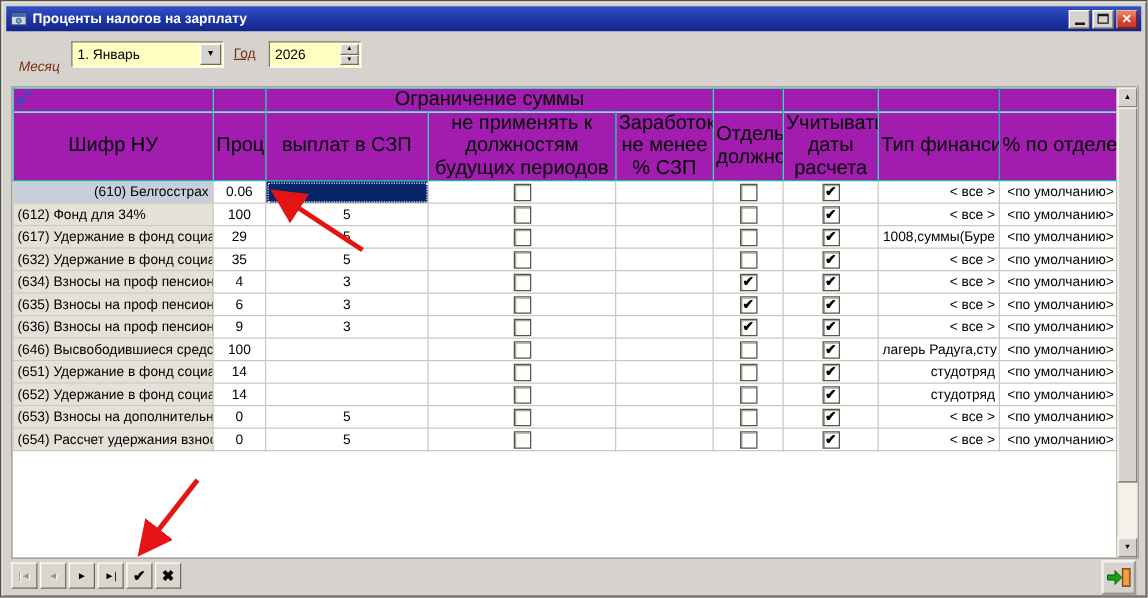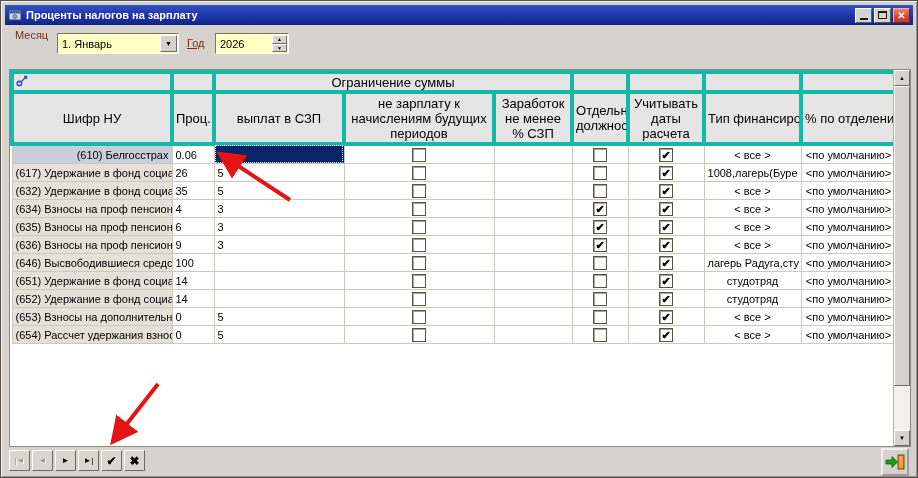--- a/index.html
+++ b/index.html
@@ -29,31 +29,31 @@
   .combo-btn{width:17px;height:17px;margin:1px;background:#d6d3ce;border:1px solid;
     border-color:#fffef9 #6e6b62 #6e6b62 #fffef9;font-size:7px;display:flex;
     align-items:center;justify-content:center;box-sizing:border-box;}
   .spin-btns{width:15px;height:17px;margin:1px;display:flex;flex-direction:column;}
   .spin-b{flex:1;background:#d6d3ce;border:1px solid;border-color:#fffef9 #6e6b62 #6e6b62 #fffef9;
     font-size:5px;display:flex;align-items:center;justify-content:center;box-sizing:border-box;}
   
   .grid{position:absolute;left:8px;top:68px;width:902px;height:378px;background:#fff;
     border:1px solid #8c8a82;box-sizing:border-box;overflow:hidden;}
   table.gt{border-collapse:collapse;table-layout:fixed;width:884px;}
-  .gt th{border:4px solid #14b8a6;background:#e5e5e5;font-weight:normal;font-size:13px;
+  .gt th{border:1px solid #14b8a6;background:#a21caf;font-weight:normal;font-size:16px;
     padding:0 2px;text-align:center;vertical-align:middle;overflow:hidden;color:#000;}
   .gt tr.band th{height:16px;}
   .gt tr.mainh th{height:48px;}
   .gt th.nowrap{white-space:nowrap;}
   .gt td{border:1px solid #cbc8bc;height:17px;padding:0 3px;font-size:11px;
     white-space:nowrap;overflow:hidden;background:#fff;color:#000;}
   .c-code{background:#e3e1d8 !important;text-align:left;}
   tr.selected .c-code{background:#c9cedd !important;text-align:right;}
-  .c-num{text-align:left;}
-  .c-txt{text-align:center;margin-left:32px;}
+  .c-num{text-align:center;}
+  .c-txt{text-align:right;margin-left:32px;}
   .c-chk{text-align:center;}
   .sel-cell{background:#0a246a !important;outline:1px dotted #dfe4ff;outline-offset:-2px;color:#fff;}
   .cb{display:inline-flex;width:12px;height:12px;background:#fff;border:1px solid #565349;
     box-shadow:inset 1px 1px 0 #a8a599;align-items:center;justify-content:center;
     font-size:11px;line-height:10px;font-weight:bold;color:#000;vertical-align:middle;box-sizing:content-box;}
   .key-cell{text-align:left !important;padding-left:2px;}
   
   .vscroll{position:absolute;top:0;right:0;bottom:0;width:17px;background:#f3f1e9;
     border-left:1px solid #b5b2a6;box-sizing:border-box;}
   .sb-btn{position:absolute;left:0;width:16px;height:16px;background:#d6d3ce;border:1px solid;
@@ -90,21 +90,21 @@
         <span class="g-min"></span>
       </span>
     <span class="tb-btn">
         <span class="g-max"></span>
       </span>
     <span class="tb-btn close">
         <span>✕</span>
       </span>
   </div>
 
-  <span class="lbl" style="left:14px;top:28px;">Месяц</span>
+  <span class="lbl" style="left:14px;top:47px;font-style:italic;">Месяц</span>
   <div class="combo">
     <span class="combo-text">1. Январь</span>
     <span class="combo-btn">▼</span>
   </div>
   <span class="lbl" style="left:186px;top:36px;text-decoration:underline;">Год</span>
   <div class="spin">
     <span class="spin-text">2026</span>
     <span class="spin-btns">
       <span class="spin-b">▲</span>
       <span class="spin-b">▼</span>
@@ -136,49 +136,60 @@
           <th colspan="3">Ограничение суммы</th>
           <th></th>
           <th></th>
           <th></th>
           <th></th>
         </tr>
         <tr class="mainh">
           <th>Шифр НУ</th>
           <th>Проц...</th>
           <th>выплат в СЗП</th>
-          <th>не зарплату к начислениям будущих периодов</th>
+          <th>не применять к должностям будущих периодов</th>
           <th>Заработок не менее % СЗП</th>
           <th>Отдельным должностям</th>
           <th>Учитывать даты расчета</th>
           <th class="nowrap">Тип финансирования</th>
           <th class="nowrap">% по отделениям</th>
         </tr>
       </thead>
       <tbody id="grid-body">
           <tr class="selected">
             <td class="c-code">(610) Белгосстрах</td>
             <td class="c-num">0.06</td>
             <td class="c-num sel-cell"></td>
             <td class="c-chk"><span class="cb"></span></td>
             <td class="c-txt"></td>
             <td class="c-chk"><span class="cb"></span></td>
             <td class="c-chk"><span class="cb">✔</span></td>
             <td class="c-txt">&lt; все &gt;</td>
             <td class="c-txt">&lt;по умолчанию&gt;</td>
           </tr>
           <tr>
+            <td class="c-code">(612) Фонд для 34%</td>
+            <td class="c-num">100</td>
+            <td class="c-num">5</td>
+            <td class="c-chk"><span class="cb"></span></td>
+            <td class="c-txt"></td>
+            <td class="c-chk"><span class="cb"></span></td>
+            <td class="c-chk"><span class="cb">✔</span></td>
+            <td class="c-txt">&lt; все &gt;</td>
+            <td class="c-txt">&lt;по умолчанию&gt;</td>
+          </tr>
+          <tr>
             <td class="c-code">(617) Удержание в фонд социал</td>
-            <td class="c-num">26</td>
-            <td class="c-num">5</td>
-            <td class="c-chk"><span class="cb"></span></td>
-            <td class="c-txt"></td>
-            <td class="c-chk"><span class="cb"></span></td>
-            <td class="c-chk"><span class="cb">✔</span></td>
-            <td class="c-txt">1008,лагерь(Буре</td>
+            <td class="c-num">29</td>
+            <td class="c-num">5</td>
+            <td class="c-chk"><span class="cb"></span></td>
+            <td class="c-txt"></td>
+            <td class="c-chk"><span class="cb"></span></td>
+            <td class="c-chk"><span class="cb">✔</span></td>
+            <td class="c-txt">1008,суммы(Буре</td>
             <td class="c-txt">&lt;по умолчанию&gt;</td>
           </tr>
           <tr>
             <td class="c-code">(632) Удержание в фонд социал</td>
             <td class="c-num">35</td>
             <td class="c-num">5</td>
             <td class="c-chk"><span class="cb"></span></td>
             <td class="c-txt"></td>
             <td class="c-chk"><span class="cb"></span></td>
             <td class="c-chk"><span class="cb">✔</span></td>

